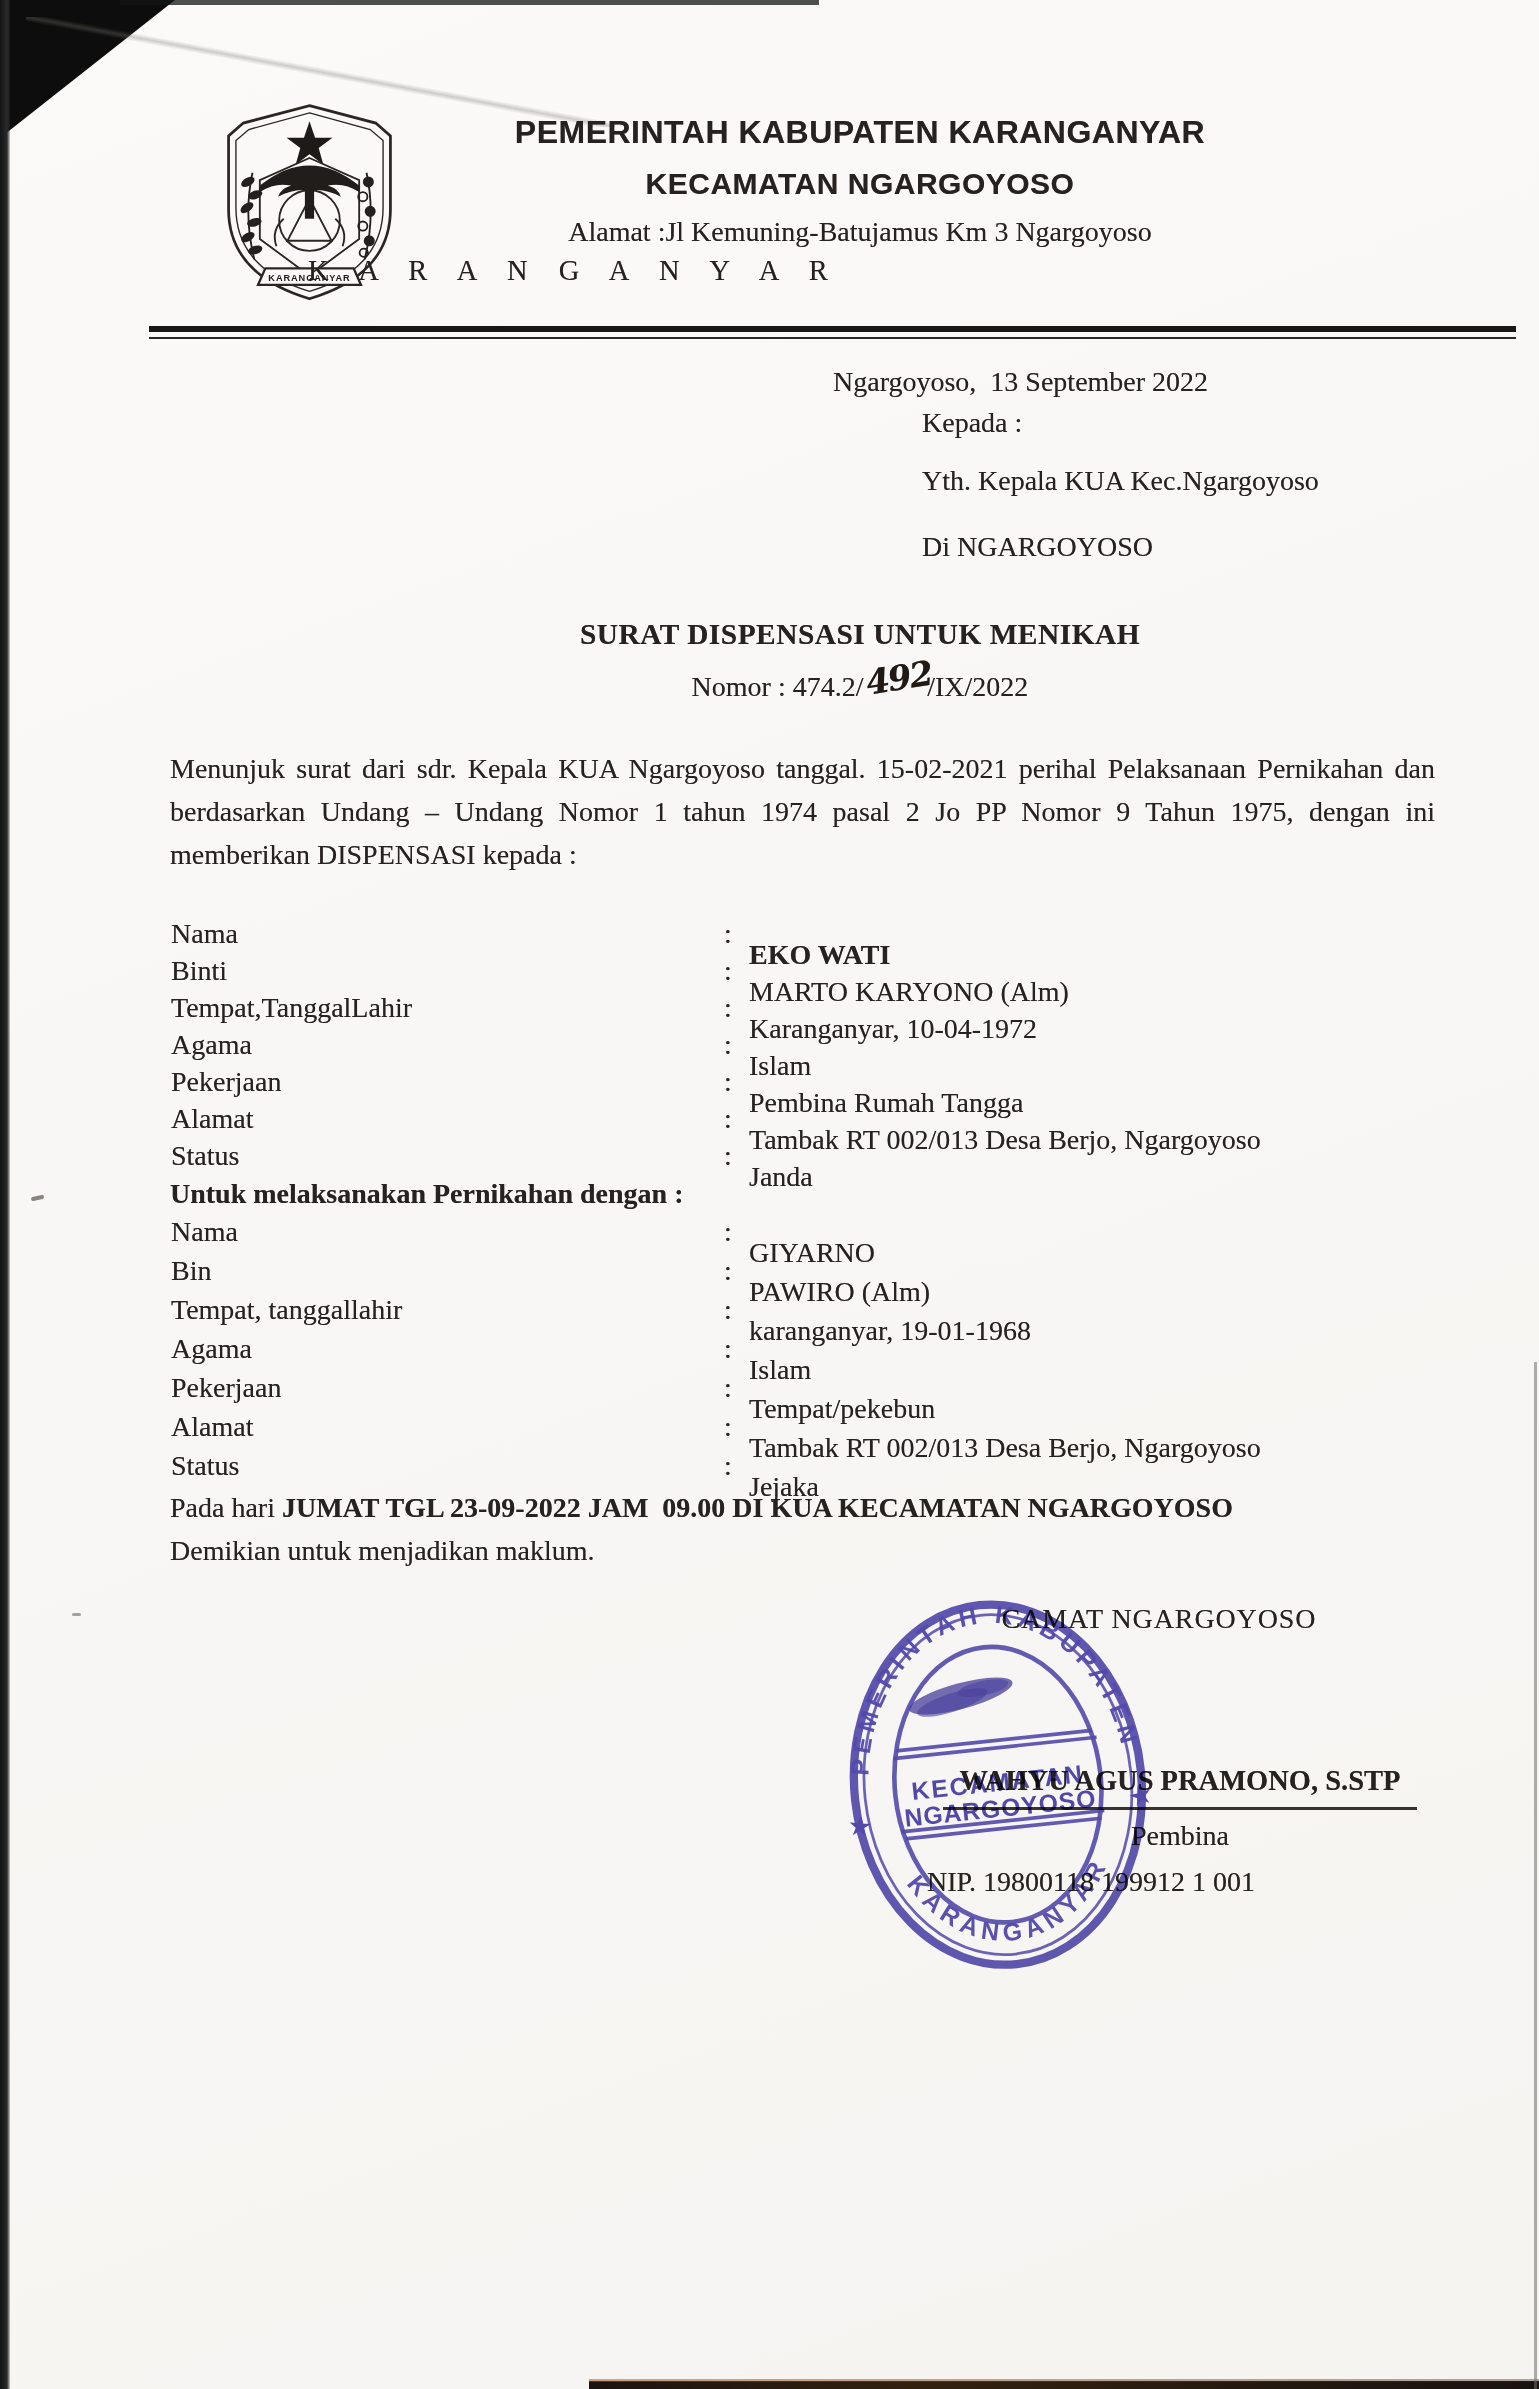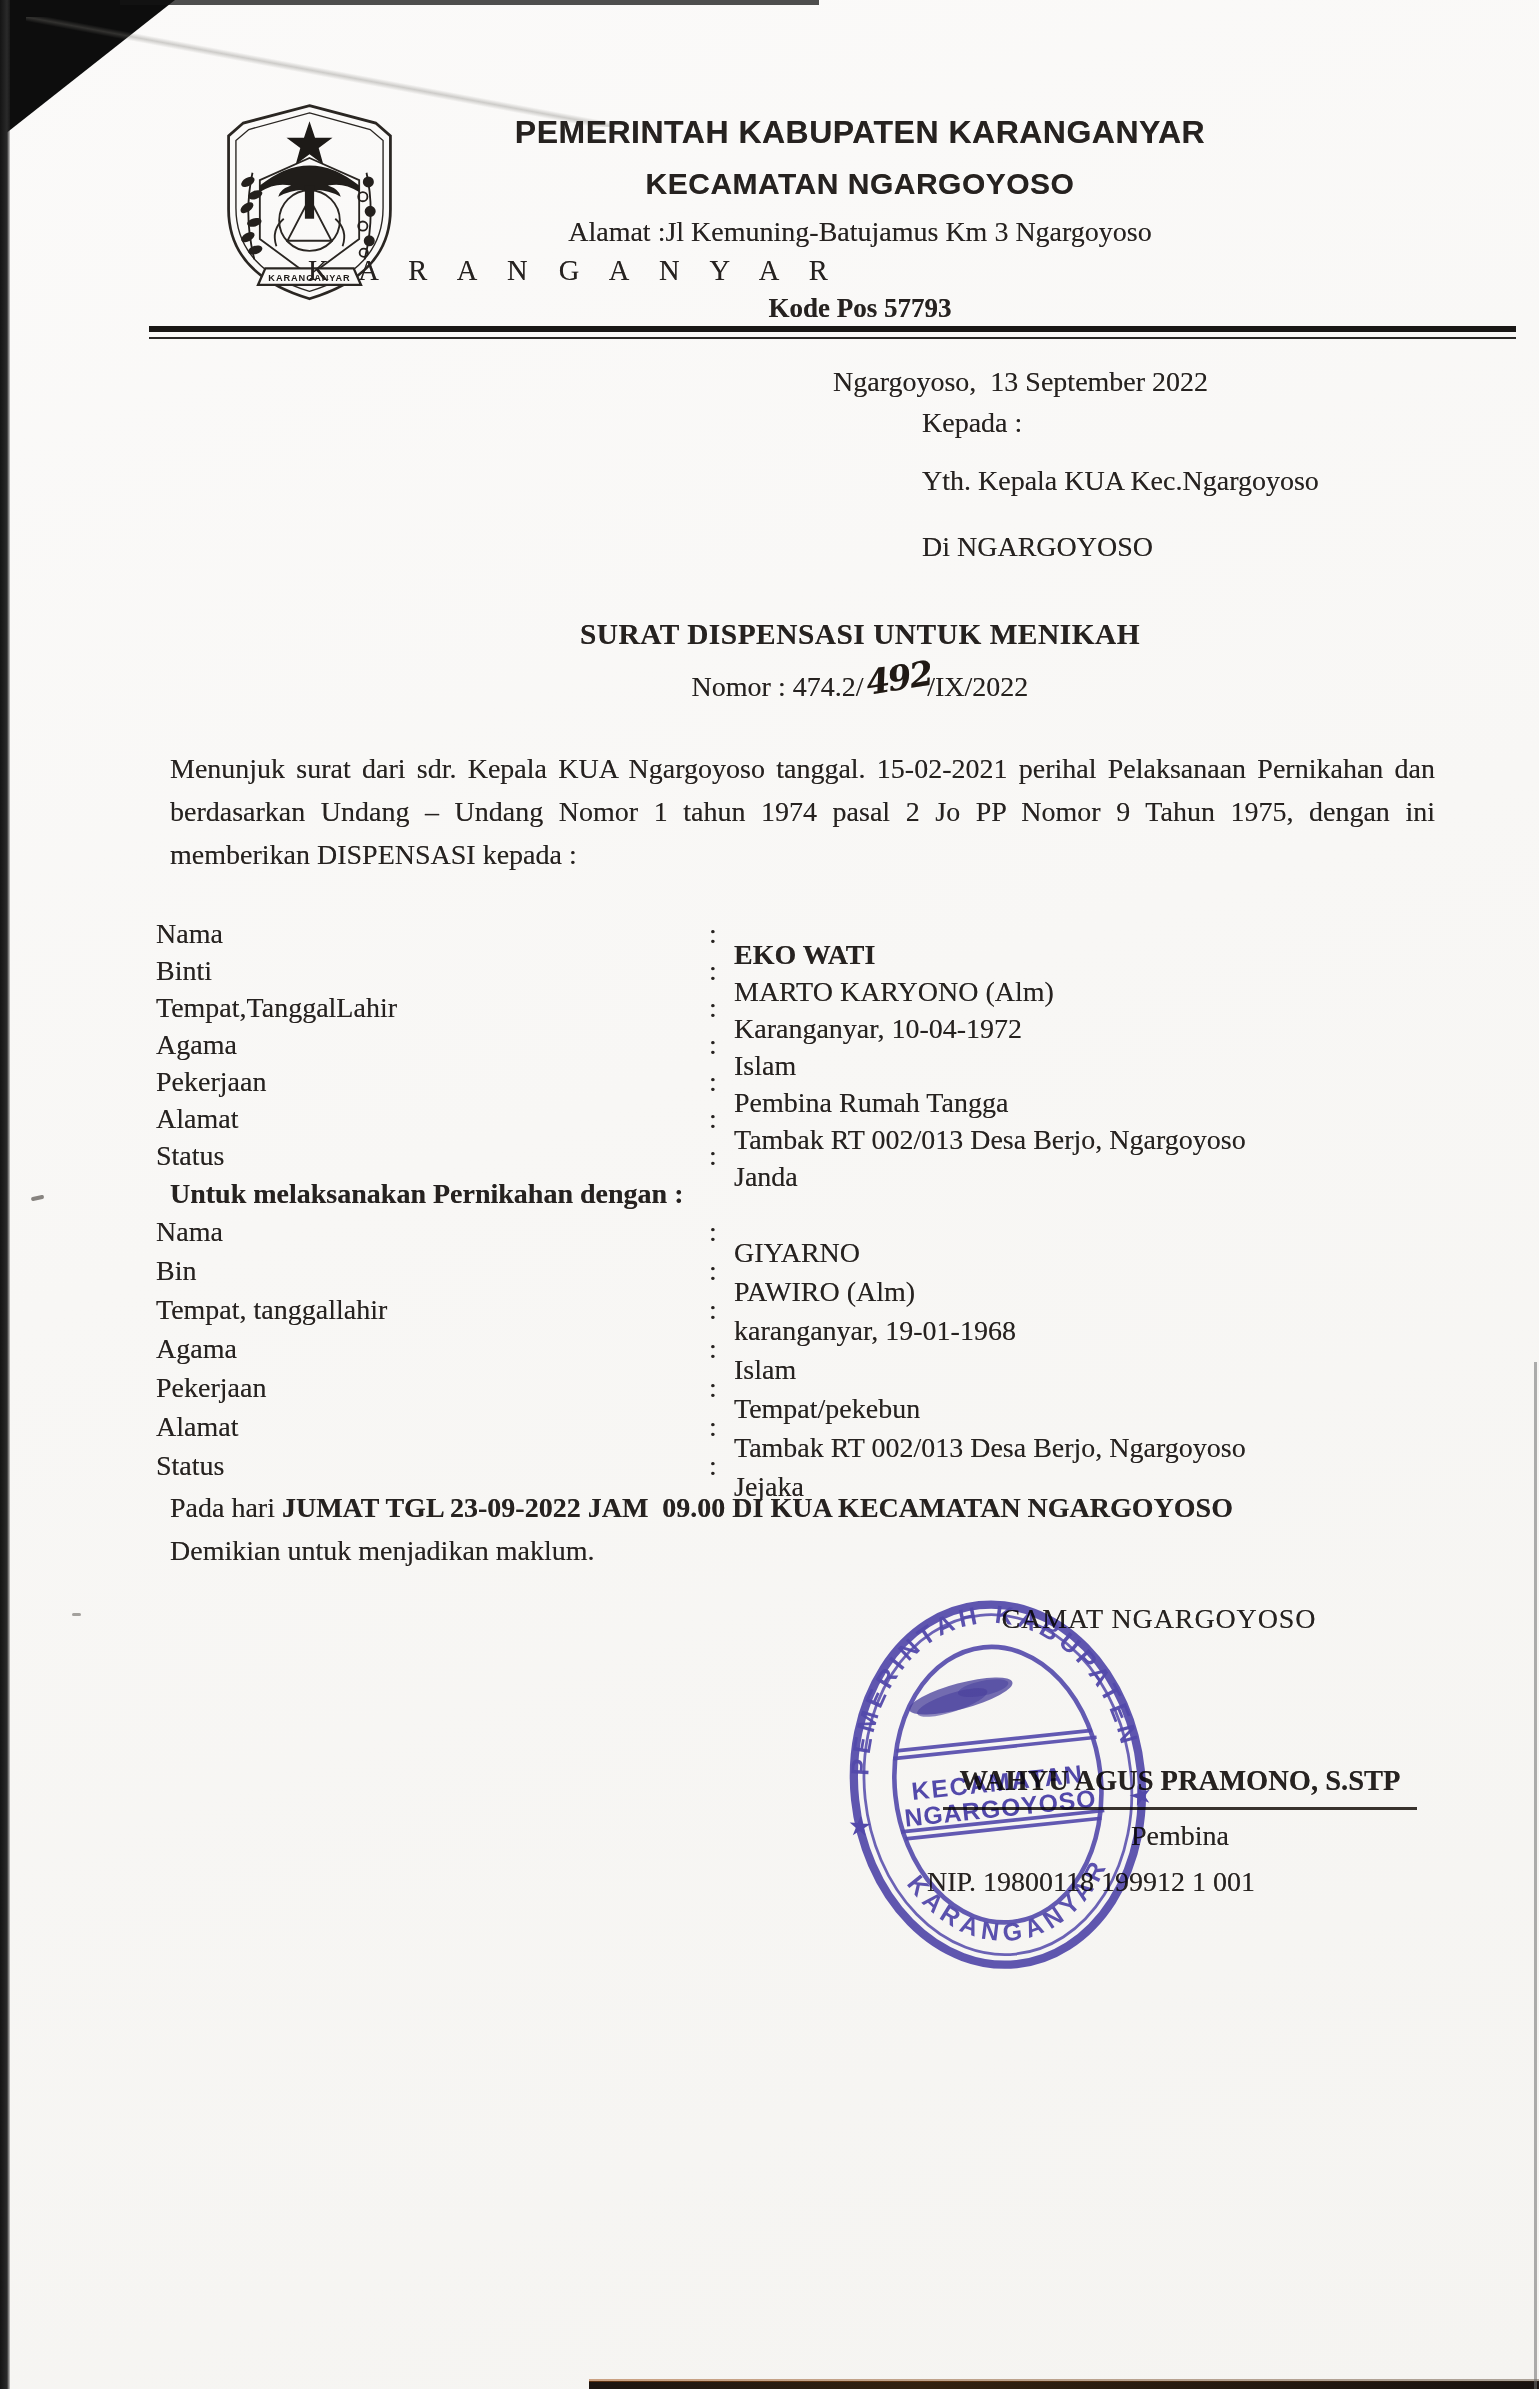--- a/index.html
+++ b/index.html
@@ -32,21 +32,21 @@
   .place-date{position:absolute;left:833px;top:366px;font-size:28px;}
   .kepada{position:absolute;left:922px;top:407px;font-size:28px;}
   .recipient{position:absolute;left:922px;top:465px;font-size:28px;}
   .recipient-city{position:absolute;left:922px;top:515px;font-size:28px;margin-top:16px;}
   
   .title{position:absolute;left:308px;top:618px;width:1104px;text-align:center;font-size:29.4px;font-weight:bold;letter-spacing:0.5px;}
   .nomor{position:absolute;left:308px;top:664px;width:1104px;text-align:center;font-size:28px;}
   .hand{display:inline-block;font-family:"DejaVu Serif",serif;font-style:italic;font-weight:bold;font-size:34px;color:#201914;transform:rotate(-9deg) translateY(-6.4px);margin:0 -5.5px 0 3.7px;letter-spacing:-1.8px;}
   
   .opening{position:absolute;left:170px;top:747px;width:1265px;font-size:28px;line-height:43px;text-align:justify;}
-  .rows{position:absolute;left:156px;width:1265px;text-align:right;}
+  .rows{position:absolute;left:171px;width:1265px;text-align:right;}
   .row{position:relative;height:37px;font-size:28px;}
   .row .lbl{position:absolute;left:0;}
   .row .col{position:absolute;left:553px;}
   .row .val{position:absolute;left:578px;white-space:nowrap;margin-top:21px;}
   .val-bold{font-weight:bold;}
   .sec2{position:absolute;left:170px;top:1178px;font-size:28px;font-weight:bold;}
   .closing1{position:absolute;left:170px;top:1492px;font-size:28px;white-space:nowrap;}
   .closing2{position:absolute;left:170px;top:1535px;font-size:28px;}
   
   .sig-office{position:absolute;left:920px;top:1603px;width:478px;text-align:center;font-size:28px;letter-spacing:0.9px;}
@@ -104,21 +104,20 @@
     <g>
       <path d="M58 182 L154 182 L162 200 L50 200 Z" fill="#fbfaf8" stroke="#2a2622" stroke-width="2.5"></path>
       <text x="106" y="196" text-anchor="middle" font-family="Liberation Sans, sans-serif" font-size="10" font-weight="bold" fill="#1d1a17" letter-spacing="1">KARANGANYAR</text>
     </g>
   </svg>
 
   <div class="lh-gov txt">PEMERINTAH KABUPATEN KARANGANYAR</div>
   <div class="lh-dist txt">KECAMATAN NGARGOYOSO</div>
   <div class="lh-addr txt">Alamat :Jl Kemuning-Batujamus Km 3 Ngargoyoso</div>
   <div class="lh-kab txt">K A R A N G A N Y A R</div>
-  <div class="lh-pos txt">Kode Pos 57793</div>
   <div class="rule-thick"></div>
   <div class="rule-thin"></div>
 
   <div class="place-date txt">Ngargoyoso, &nbsp;13 September 2022</div>
   <div class="kepada txt">Kepada :</div>
   <div class="recipient txt">Yth. Kepala KUA Kec.Ngargoyoso</div>
   <div class="recipient-city txt">Di NGARGOYOSO</div>
 
   <div class="title txt">SURAT DISPENSASI UNTUK MENIKAH</div>
   <div class="nomor txt"><span>Nomor : 474.2/</span><span class="hand">492</span><span>/IX/2022</span></div>

